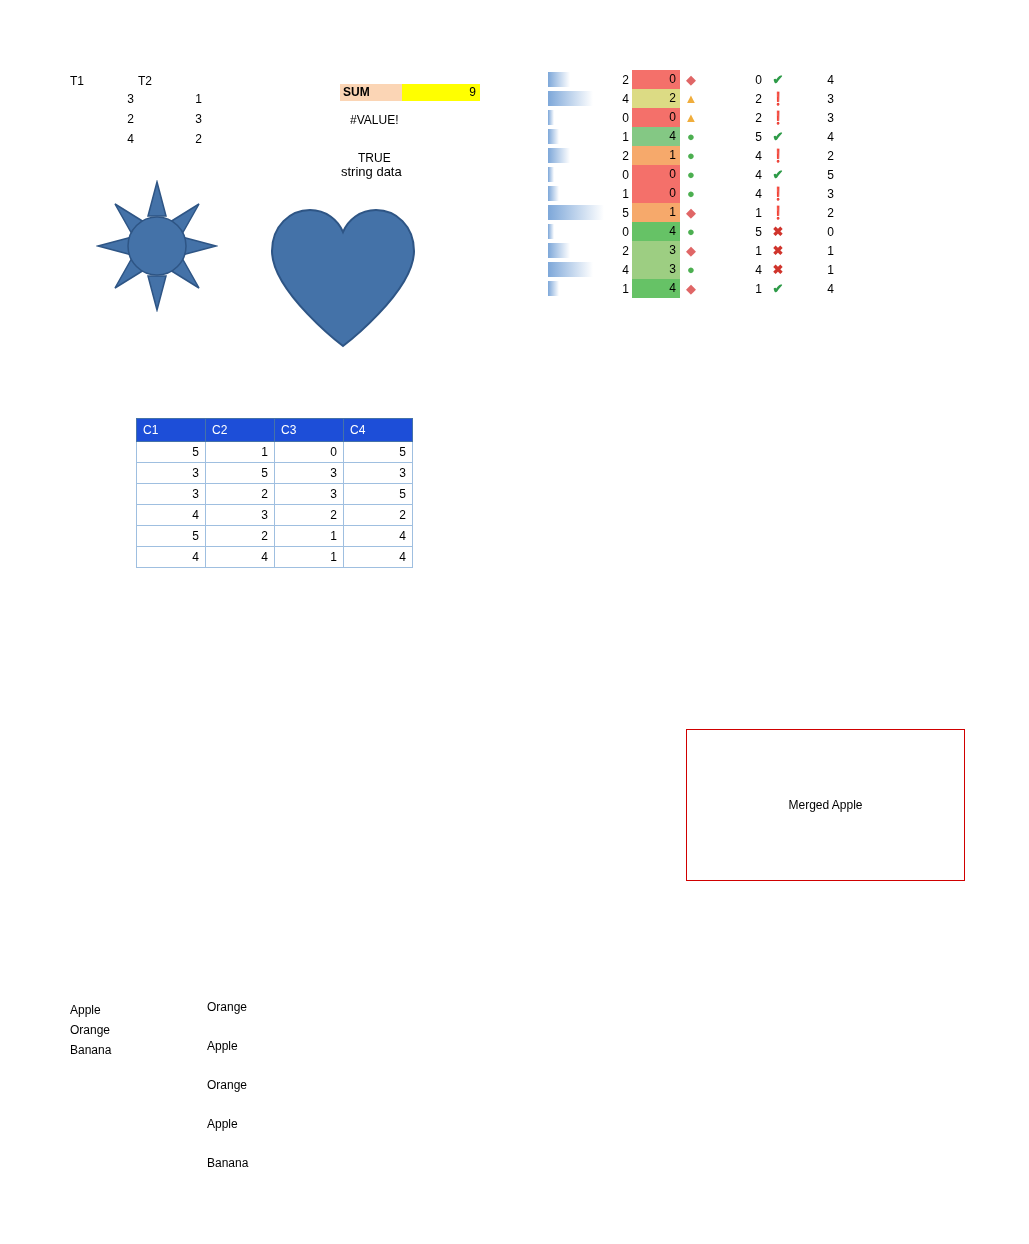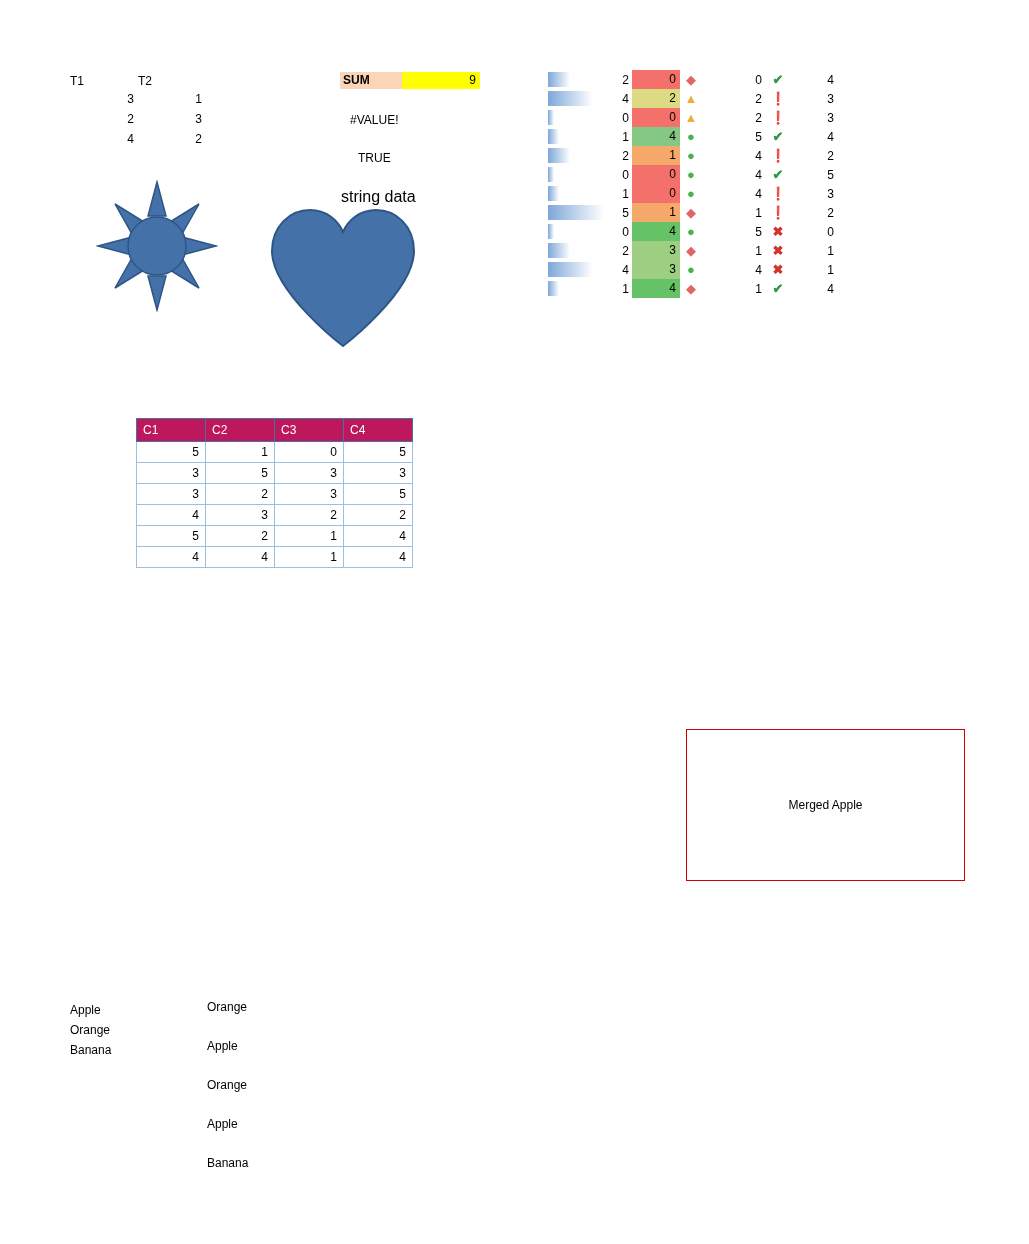--- a/index.html
+++ b/index.html
@@ -20,21 +20,21 @@
 
   
   #t-header { left: 70px; top: 74px; }
   #t-header .hcell { display: inline-block; }
   .tnum {
     text-align: right;
     font-size: 12px;
   }
 
   
-  #sum-block { left: 340px; top: 72px; width: 142px; }
+  #sum-block { left: 340px; top: 84px; width: 142px; }
   #sum-label {
     display: inline-block;
     width: 62px;
     height: 17px;
     line-height: 17px;
     background: #fbd5b5;
     font-weight: bold;
     font-size: 12px;
     padding-left: 3px;
     box-sizing: border-box;
@@ -47,21 +47,21 @@
     line-height: 17px;
     background: #ffff00;
     text-align: right;
     padding-right: 4px;
     font-size: 12px;
     box-sizing: border-box;
     vertical-align: top;
   }
   #err-value { left: 350px; top: 113px; font-size: 12px; }
   #bool-value { left: 358px; top: 151px; font-size: 12px; }
-  #string-value { left: 341px; top: 188px; font-size: 16px; }
+  #string-value { left: 341px; top: 164px; font-size: 13px; }
 
   
   #sun-shape { left: 96px; top: 180px; width: 122px; height: 132px; }
   #heart-shape { left: 268px; top: 206px; width: 150px; height: 142px; }
 
   
   #cf-block { left: 548px; top: 70px; }
   .cf-row { height: 19px; display: flex; align-items: center; }
   .databar-cell {
     width: 56px; height: 15px; margin-right: 2px;
@@ -96,21 +96,21 @@
   .ic-diamond { color: #e06666; }
   .ic-triangle { color: #f0ad3c; }
   .ic-circle { color: #4caf50; }
   .ic-check { color: #2e9b48; font-weight: bold; }
   .ic-excl { color: #e8b500; font-weight: bold; }
   .ic-cross { color: #d0342c; font-weight: bold; }
 
   
   #ctable { left: 136px; top: 418px; border-collapse: collapse; }
   #ctable th {
-    background: #be185d;
+    background: #1d4ed8;
     color: #ffffff;
     font-size: 12px;
     font-weight: normal;
     text-align: left;
     padding: 2px 6px;
     height: 18px;
     border: 1px solid #4472a8;
   }
   #ctable td {
     font-size: 12px;

